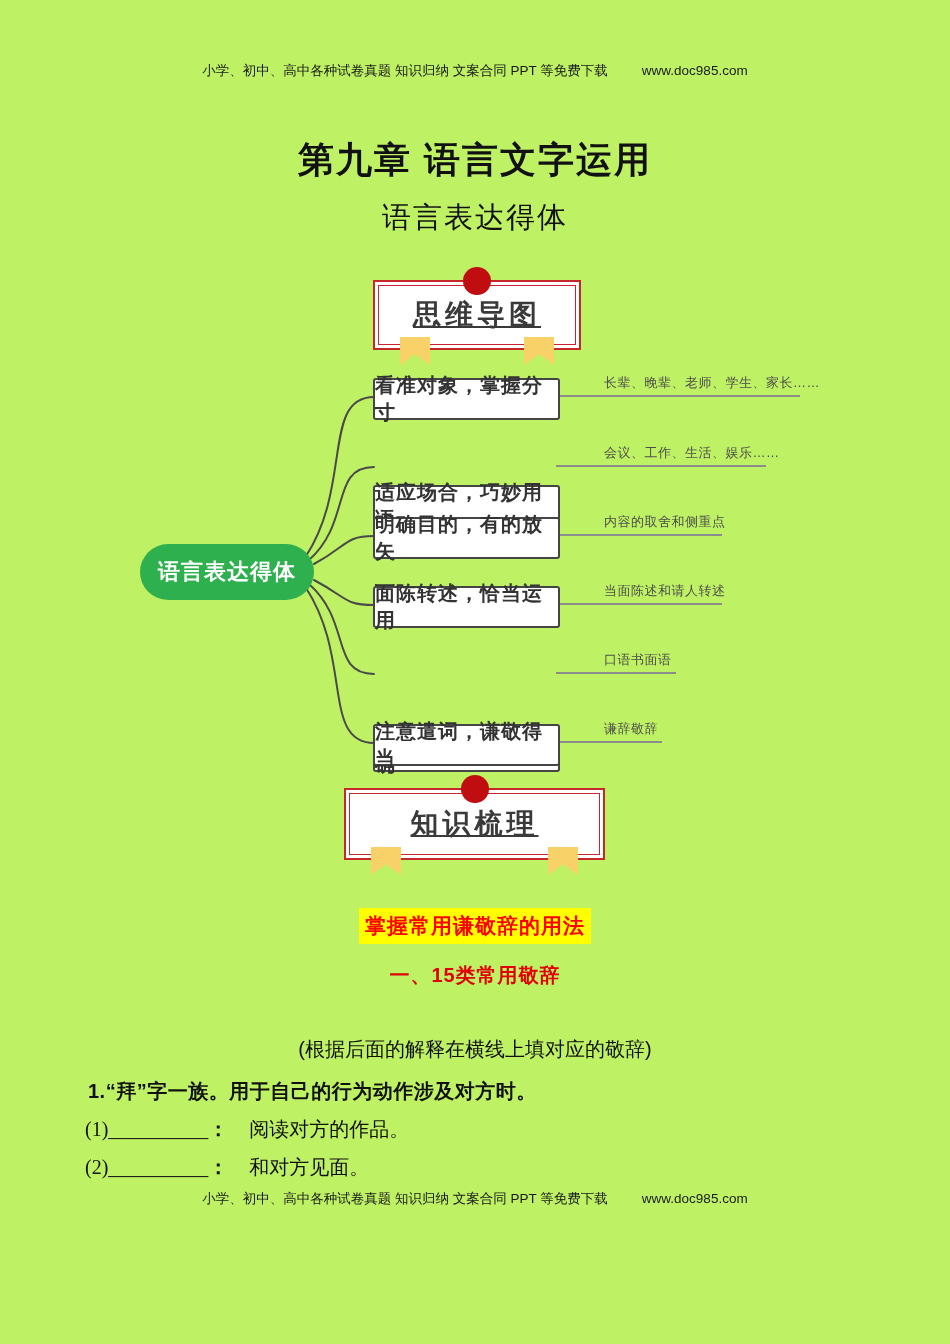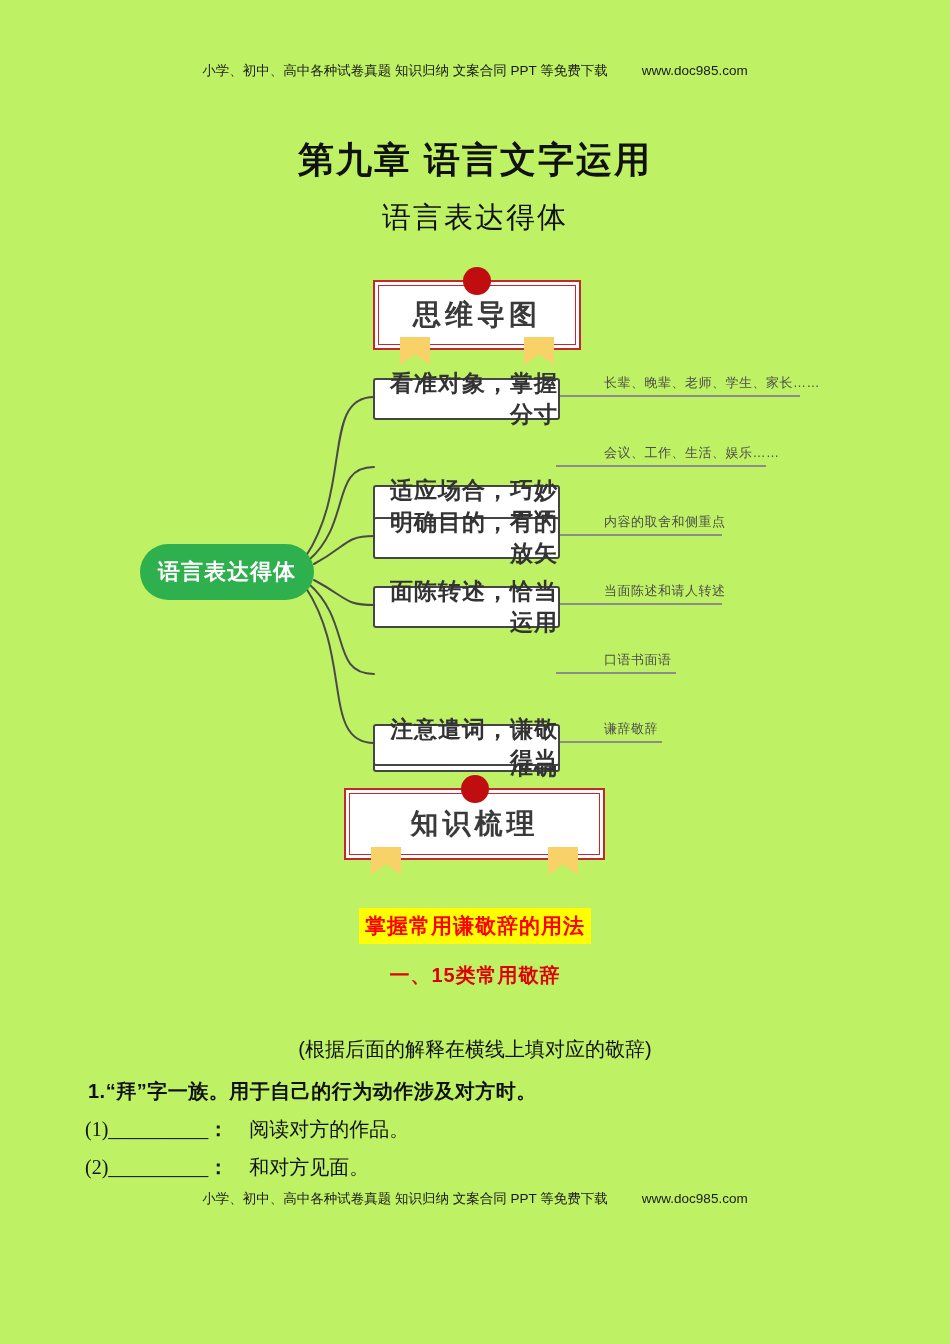--- a/index.html
+++ b/index.html
@@ -23,21 +23,21 @@
   .doc-title{top:136px;font-size:36px;font-weight:600;letter-spacing:2px;color:#111;}
   .doc-subtitle{top:198px;font-size:29px;font-weight:500;letter-spacing:2px;color:#111;}
 
   
   .badge{background:#fff;border:2px solid #C5272D;}
   .badge::before{
     content:"";position:absolute;inset:3px;border:1.5px solid #C5272D;pointer-events:none;
   }
   .badge .label{
     position:absolute;inset:0;display:flex;align-items:center;justify-content:center;
-    font-size:28px;font-weight:bold;color:#3a3a3a;letter-spacing:4px;
+    font-size:28px;font-weight:bold;color:#3a3a3a;letter-spacing:4px;text-decoration:underline;
   }
   .badge .dot{
     position:absolute;width:28px;height:28px;border-radius:50%;
     background:#C00E10;top:-15px;left:50%;transform:translateX(-50%);z-index:3;
   }
   .ribbon{
     position:absolute;width:30px;height:28px;background:#F9D169;z-index:2;bottom:-17px;
     clip-path:polygon(0 0,100% 0,100% 100%,50% 62%,0 100%);
   }
   .ribbon.left{left:25px;}
@@ -45,21 +45,21 @@
 
   #badge-mindmap{left:373px;top:280px;width:204px;height:66px;}
   #badge-knowledge{left:344px;top:788px;width:220px;height:68px;padding-left:37px;}
 
   
   #connectors{left:0;top:0;width:950px;height:1344px;pointer-events:none;}
   .branch-box{
     left:373px;width:183px;height:38px;background:#fff;
     border:2px solid #454545;border-radius:3px;
     display:flex;align-items:center;justify-content:center;
-    font-size:23px;font-weight:bold;color:#333;letter-spacing:1px;z-index:2;text-align:right;
+    font-size:20px;font-weight:bold;color:#333;letter-spacing:1px;z-index:2;
   }
   .branch-note{
     left:556px;height:27px;border-bottom:2px solid #8c8c8c;
     font-size:13px;color:#4d4d4d;white-space:nowrap;
     padding-left:48px;box-sizing:border-box;display:flex;align-items:flex-end;
     padding-bottom:3px;letter-spacing:0.5px;
   }
   #box1{top:378px;} #box2{top:448px;margin-top:37px;} #box3{top:517px;}
   #box4{top:586px;} #box5{top:694px;margin-top:36px;} #box6{top:724px;}
   #note1{top:370px;width:244px;} #note2{top:440px;width:210px;}

